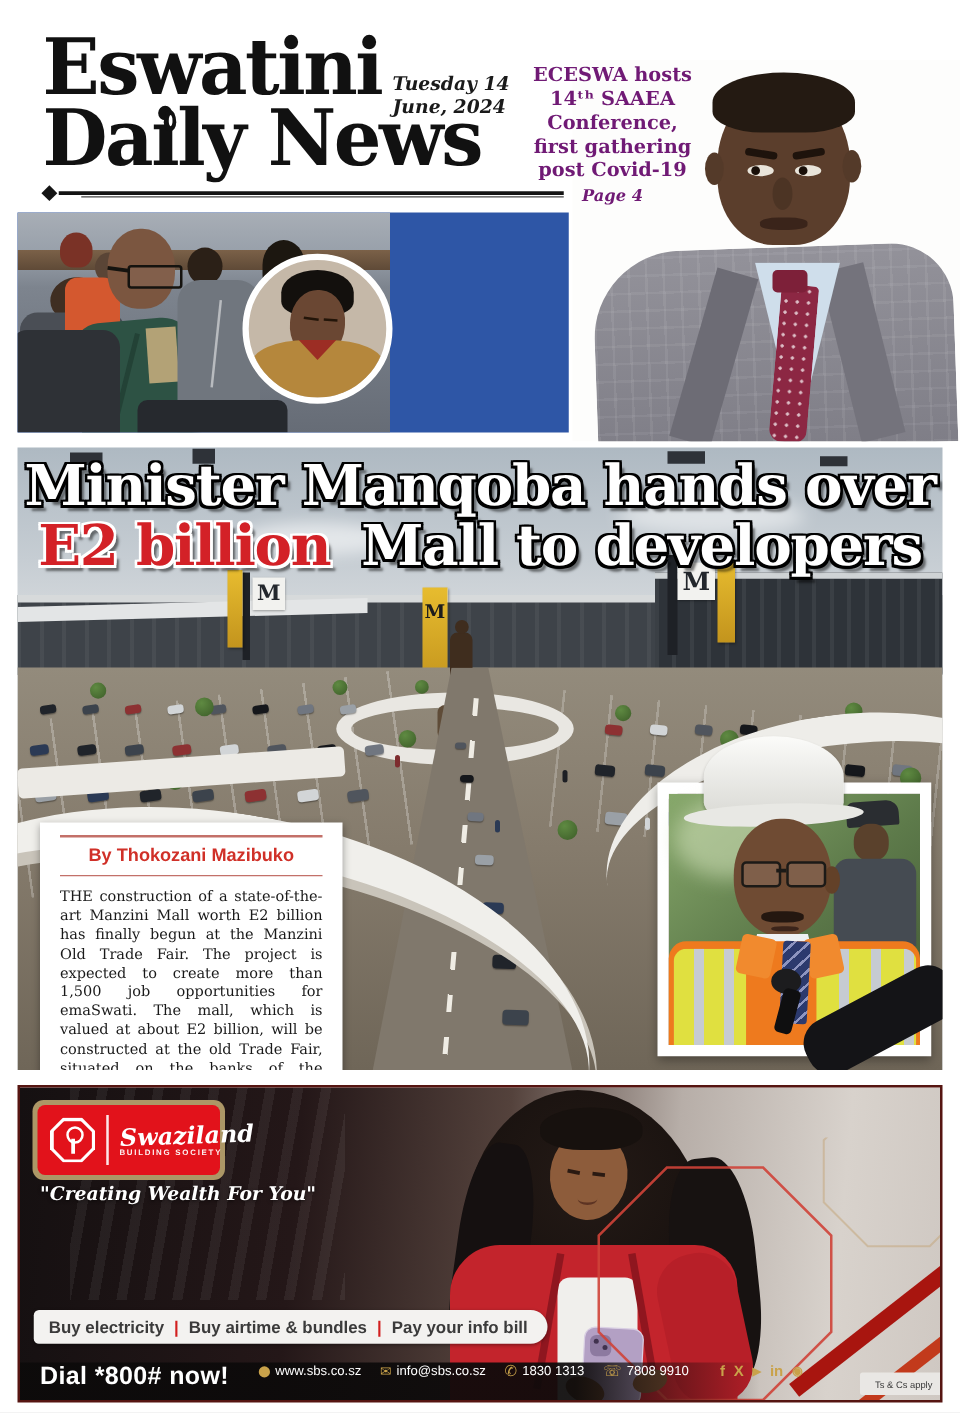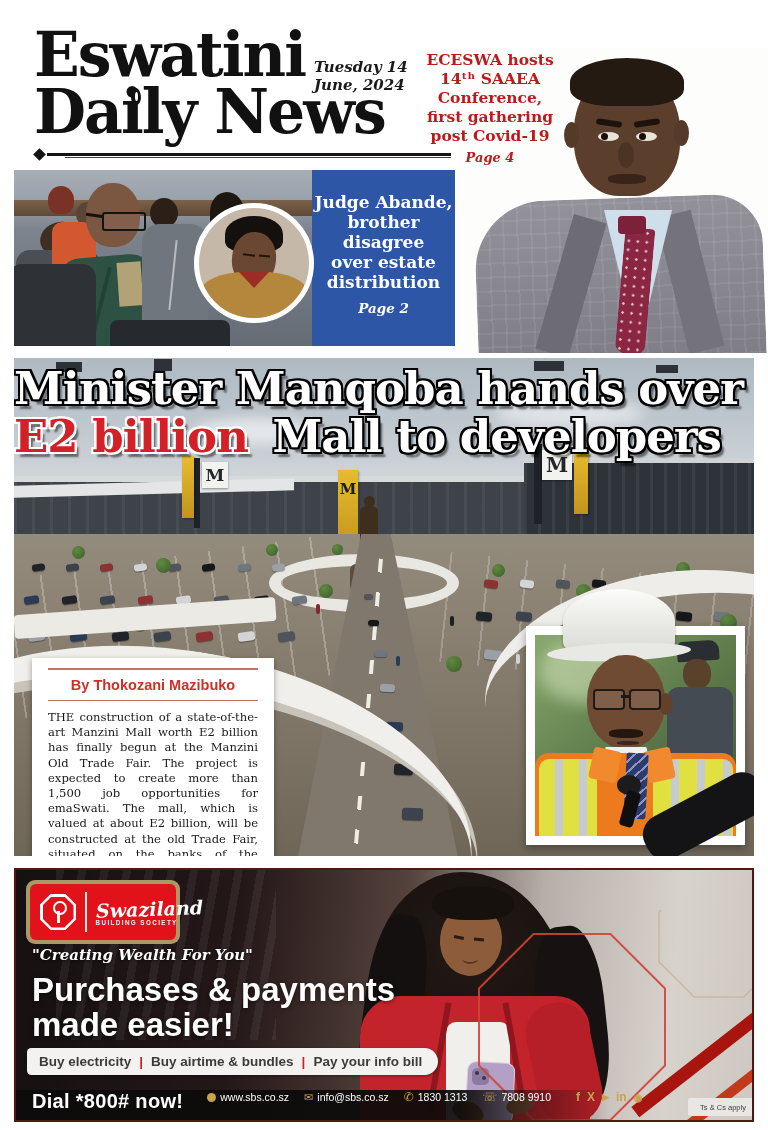--- a/index.html
+++ b/index.html
@@ -12,41 +12,41 @@
     font-size:60px;line-height:55px;letter-spacing:-2px;transform:scaleY(1.04);transform-origin:top left;}
   .masthead-date{left:314px;top:58px;font-style:italic;font-weight:bold;font-size:15px;line-height:18px;color:#1a1a1a;}
   .shield-orn{left:131px;top:88px;width:10px;height:17px;background:#111;border-radius:50% 50% 50% 50%/58% 58% 42% 42%;}
   .shield-orn:after{content:"";position:absolute;left:3.5px;top:4px;width:3px;height:9px;background:#fff;border-radius:50%;}
   .spear{left:35px;top:148px;width:416px;height:12px;}
   .spear .shaft{position:absolute;left:12px;top:5px;right:0;height:2.5px;background:#141414;}
   .spear .shaft2{position:absolute;left:30px;top:9px;right:0;height:1px;background:#444;}
   .spear .nib{position:absolute;left:0;top:1.5px;width:9px;height:9px;background:#141414;transform:rotate(45deg);}
 
   
-  .top-story{left:420px;top:50px;width:140px;text-align:center;color:#b91c1c;font-weight:bold;
+  .top-story{left:420px;top:50px;width:140px;text-align:center;color:#701a75;font-weight:bold;
     font-size:15.5px;line-height:19px;z-index:5;}
   .page-ref{font-style:italic;font-weight:bold;font-size:13px;margin-top:3px;}
 
   
   .portrait{left:458px;top:48px;width:310px;height:305px;overflow:hidden;background:#fdfdfc;z-index:1;}
 
   
   .banner{left:14px;top:170px;width:441px;height:176px;background:#2e56a6;overflow:hidden;z-index:2;}
   .courtroom{position:absolute;left:0;top:0;width:298px;height:176px;overflow:hidden;
     background:linear-gradient(180deg,#a8aeb6 0,#98a0aa 18%,#7d848e 34%,#666c76 100%);}
   .banner-text{position:absolute;left:298px;top:0;width:143px;height:176px;color:#fff;text-align:center;
     font-weight:bold;font-size:17px;line-height:20px;padding-top:22px;box-sizing:border-box;}
   .banner-text .page-ref{font-size:13.5px;margin-top:6px;}
   .circle-inset{position:absolute;left:180px;top:33px;width:110px;height:110px;border:5px solid #fff;
     border-radius:50%;overflow:hidden;background:#c5b8a8;z-index:3;}
 
   
   .mainimg{left:14px;top:358px;width:740px;height:498px;overflow:hidden;
     background:linear-gradient(180deg,#aeb9c2 0,#c6cdd3 90px,#d6dadd 140px);}
-  .headline{position:absolute;left:0;top:4px;width:100%;z-index:30;
+  .headline{position:absolute;left:0;top:4px;width:100%;text-align:center;z-index:30;
     font-weight:bold;font-size:45px;line-height:53px;letter-spacing:-1px;color:#fff;}
   .outline-w{text-shadow:-2px -2px 0 #000,2px -2px 0 #000,-2px 2px 0 #000,2px 2px 0 #000,0 -2px 0 #000,0 2px 0 #000,-2px 0 0 #000,2px 0 0 #000,4px 5px 2px rgba(0,0,0,.5);}
   .outline-r{color:#d32127;text-shadow:-2px -2px 0 #fff,2px -2px 0 #fff,-2px 2px 0 #fff,2px 2px 0 #fff,0 -2px 0 #fff,0 2px 0 #fff,-2px 0 0 #fff,2px 0 0 #fff,4px 5px 2px rgba(0,0,0,.5);}
   .m-cube{position:absolute;background:#f2f2ef;color:#23272c;font-weight:bold;text-align:center;
     box-shadow:0 1px 2px rgba(0,0,0,.4);}
   .m-banner{position:absolute;background:linear-gradient(180deg,#e7bc2f,#c3941d);color:#1c1c1c;
     font-weight:bold;text-align:center;box-shadow:1px 1px 2px rgba(0,0,0,.35);}
   .car{position:absolute;border-radius:3px;box-shadow:0 1px 1px rgba(0,0,0,.35);}
   .tree{position:absolute;border-radius:50%;}
   .person{position:absolute;border-radius:2px;}
@@ -166,28 +166,20 @@
       <div class="abs" style="left:-6px;top:94px;width:88px;height:82px;background:#2e3136;border-radius:14px 14px 0 0;"></div>
       <div class="abs" style="left:96px;top:150px;width:120px;height:26px;background:#26292e;border-radius:8px 8px 0 0;"></div>
     </div>
     <div class="circle-inset">
       <div class="abs" style="left:26px;top:8px;width:58px;height:36px;background:#13100d;border-radius:50% 50% 30% 30%;"></div>
       <div class="abs" style="left:33px;top:24px;width:44px;height:54px;background:#6a4733;border-radius:48%;transform:rotate(5deg);"></div>
       <div class="abs" style="left:44px;top:46px;width:12px;height:2px;background:#231509;transform:rotate(8deg);"></div>
       <div class="abs" style="left:60px;top:47px;width:11px;height:2px;background:#231509;transform:rotate(4deg);"></div>
       <div class="abs" style="left:2px;top:64px;width:106px;height:46px;background:#b5873c;border-radius:42% 42% 0 0;"></div>
       <div class="abs" style="left:40px;top:64px;width:30px;height:16px;background:#9c2d24;clip-path:polygon(0 0,100% 0,50% 100%);"></div>
-    </div>
-    <div class="banner-text">
-      <div>Judge Abande,</div>
-      <div>brother</div>
-      <div>disagree</div>
-      <div>over estate</div>
-      <div>distribution</div>
-      <div class="page-ref">Page 2</div>
     </div>
   </div>
 
   <div class="abs mainimg">
 
     <div class="abs" style="left:42px;top:4px;width:26px;height:10px;background:#2e3238;"></div>
     <div class="abs" style="left:140px;top:1px;width:18px;height:12px;background:#2e3238;"></div>
     <div class="abs" style="left:520px;top:3px;width:30px;height:10px;background:#2e3238;"></div>
     <div class="abs" style="left:642px;top:7px;width:22px;height:8px;background:#2e3238;"></div>
     <div class="abs" style="left:180px;top:60px;width:120px;height:26px;background:rgba(255,255,255,.55);border-radius:50%;filter:blur(6px);"></div>
@@ -399,24 +391,20 @@
         </div>
         <div style="width:1.5px;height:40px;background:#fff;opacity:.9;margin:0 9px;flex:0 0 auto;"></div>
         <div>
           <div class="brand-script">Swaziland</div>
           <div class="brand-sub">BUILDING SOCIETY</div>
         </div>
       </div>
     </div>
     <div class="tagline">"Creating Wealth For You"</div>
 
-    <div class="ad-head">
-      <div>Purchases &amp; payments</div>
-      <div>made easier!</div>
-    </div>
 
     <div class="pill">
       <span>Buy electricity</span>
       <span class="sep">|</span>
       <span>Buy airtime &amp; bundles</span>
       <span class="sep">|</span>
       <span>Pay your info bill</span>
     </div>
 
     <div class="ad-bar">

